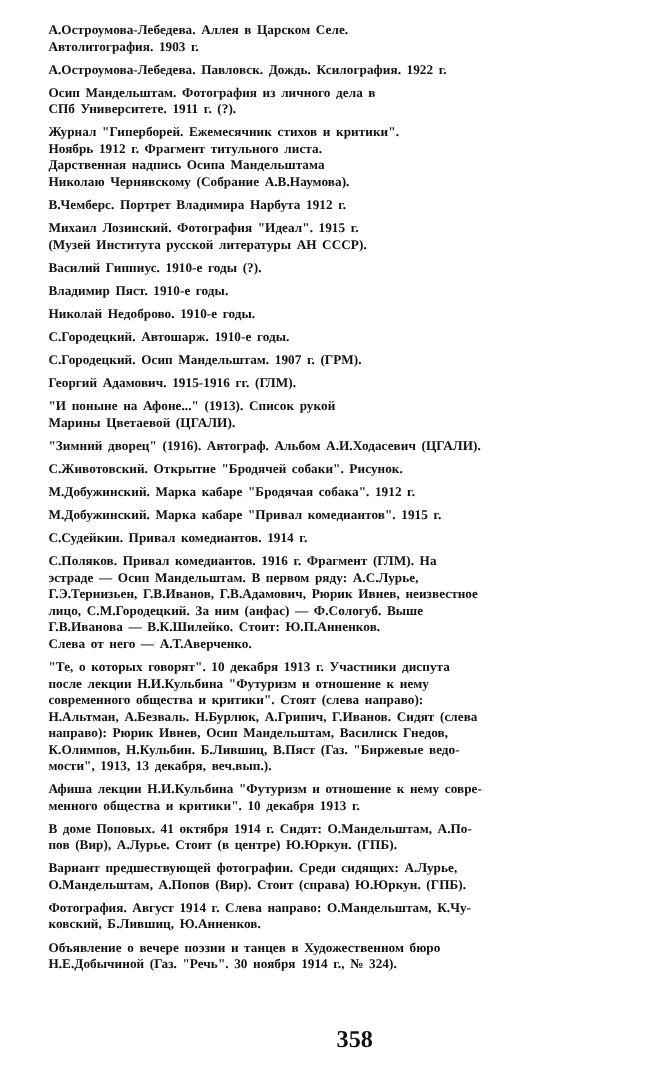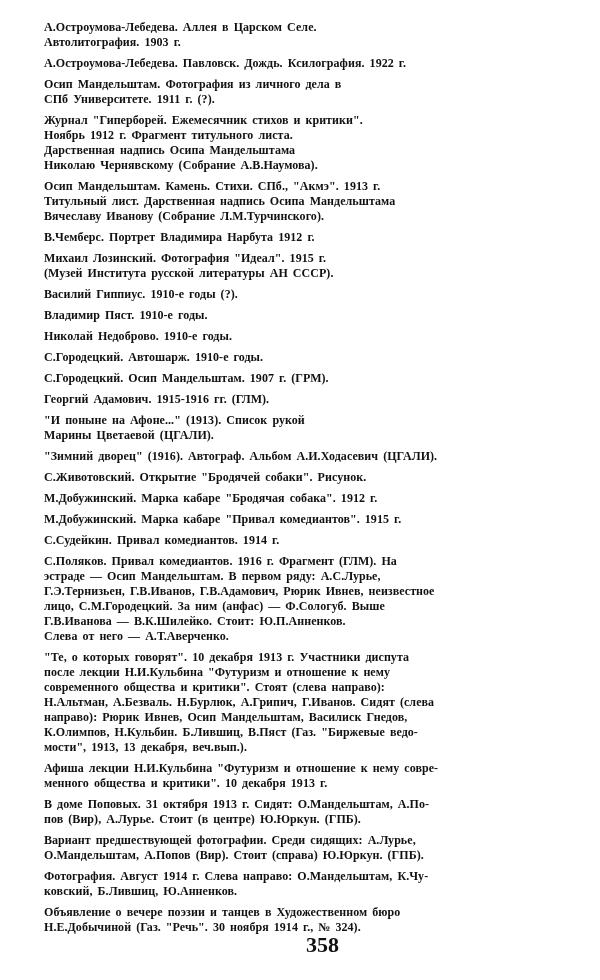--- a/index.html
+++ b/index.html
@@ -33,23 +33,20 @@
 <div class="page">
   <p class="entry">А.Остроумова-Лебедева. Аллея в Царском Селе.
 Автолитография. 1903 г.</p>
   <p class="entry">А.Остроумова-Лебедева. Павловск. Дождь. Ксилография. 1922 г.</p>
   <p class="entry">Осип Мандельштам. Фотография из личного дела в
 СПб Университете. 1911 г. (?).</p>
   <p class="entry">Журнал "Гиперборей. Ежемесячник стихов и критики".
 Ноябрь 1912 г. Фрагмент титульного листа.
 Дарственная надпись Осипа Мандельштама
 Николаю Чернявскому (Собрание А.В.Наумова).</p>
-  <p class="entry">Осип Мандельштам. Камень. Стихи. СПб., "Акмэ". 1913 г.
-Титульный лист. Дарственная надпись Осипа Мандельштама
-Вячеславу Иванову (Собрание Л.М.Турчинского).</p>
   <p class="entry">В.Чемберс. Портрет Владимира Нарбута 1912 г.</p>
   <p class="entry">Михаил Лозинский. Фотография "Идеал". 1915 г.
 (Музей Института русской литературы АН СССР).</p>
   <p class="entry">Василий Гиппиус. 1910-е годы (?).</p>
   <p class="entry">Владимир Пяст. 1910-е годы.</p>
   <p class="entry">Николай Недоброво. 1910-е годы.</p>
   <p class="entry">С.Городецкий. Автошарж. 1910-е годы.</p>
   <p class="entry">С.Городецкий. Осип Мандельштам. 1907 г. (ГРМ).</p>
   <p class="entry">Георгий Адамович. 1915-1916 гг. (ГЛМ).</p>
   <p class="entry">"И поныне на Афоне..." (1913). Список рукой
@@ -67,21 +64,21 @@
 Слева от него — А.Т.Аверченко.</p>
   <p class="entry">"Те, о которых говорят". 10 декабря 1913 г. Участники диспута
 после лекции Н.И.Кульбина "Футуризм и отношение к нему
 современного общества и критики". Стоят (слева направо):
 Н.Альтман, А.Безваль. Н.Бурлюк, А.Грипич, Г.Иванов. Сидят (слева
 направо): Рюрик Ивнев, Осип Мандельштам, Василиск Гнедов,
 К.Олимпов, Н.Кульбин. Б.Лившиц, В.Пяст (Газ. "Биржевые ведо-
 мости", 1913, 13 декабря, веч.вып.).</p>
   <p class="entry">Афиша лекции Н.И.Кульбина "Футуризм и отношение к нему совре-
 менного общества и критики". 10 декабря 1913 г.</p>
-  <p class="entry">В доме Поповых. 31 октября 1913 г. Сидят: О.Мандельштам, А.По-
+  <p class="entry">В доме Поповых. 41 октября 1914 г. Сидят: О.Мандельштам, А.По-
 пов (Вир), А.Лурье. Стоит (в центре) Ю.Юркун. (ГПБ).</p>
   <p class="entry">Вариант предшествующей фотографии. Среди сидящих: А.Лурье,
 О.Мандельштам, А.Попов (Вир). Стоит (справа) Ю.Юркун. (ГПБ).</p>
   <p class="entry">Фотография. Август 1914 г. Слева направо: О.Мандельштам, К.Чу-
 ковский, Б.Лившиц, Ю.Анненков.</p>
   <p class="entry">Объявление о вечере поэзии и танцев в Художественном бюро
 Н.Е.Добычиной (Газ. "Речь". 30 ноября 1914 г., № 324).</p>
 </div>
 
 <div class="page-number">358</div>

